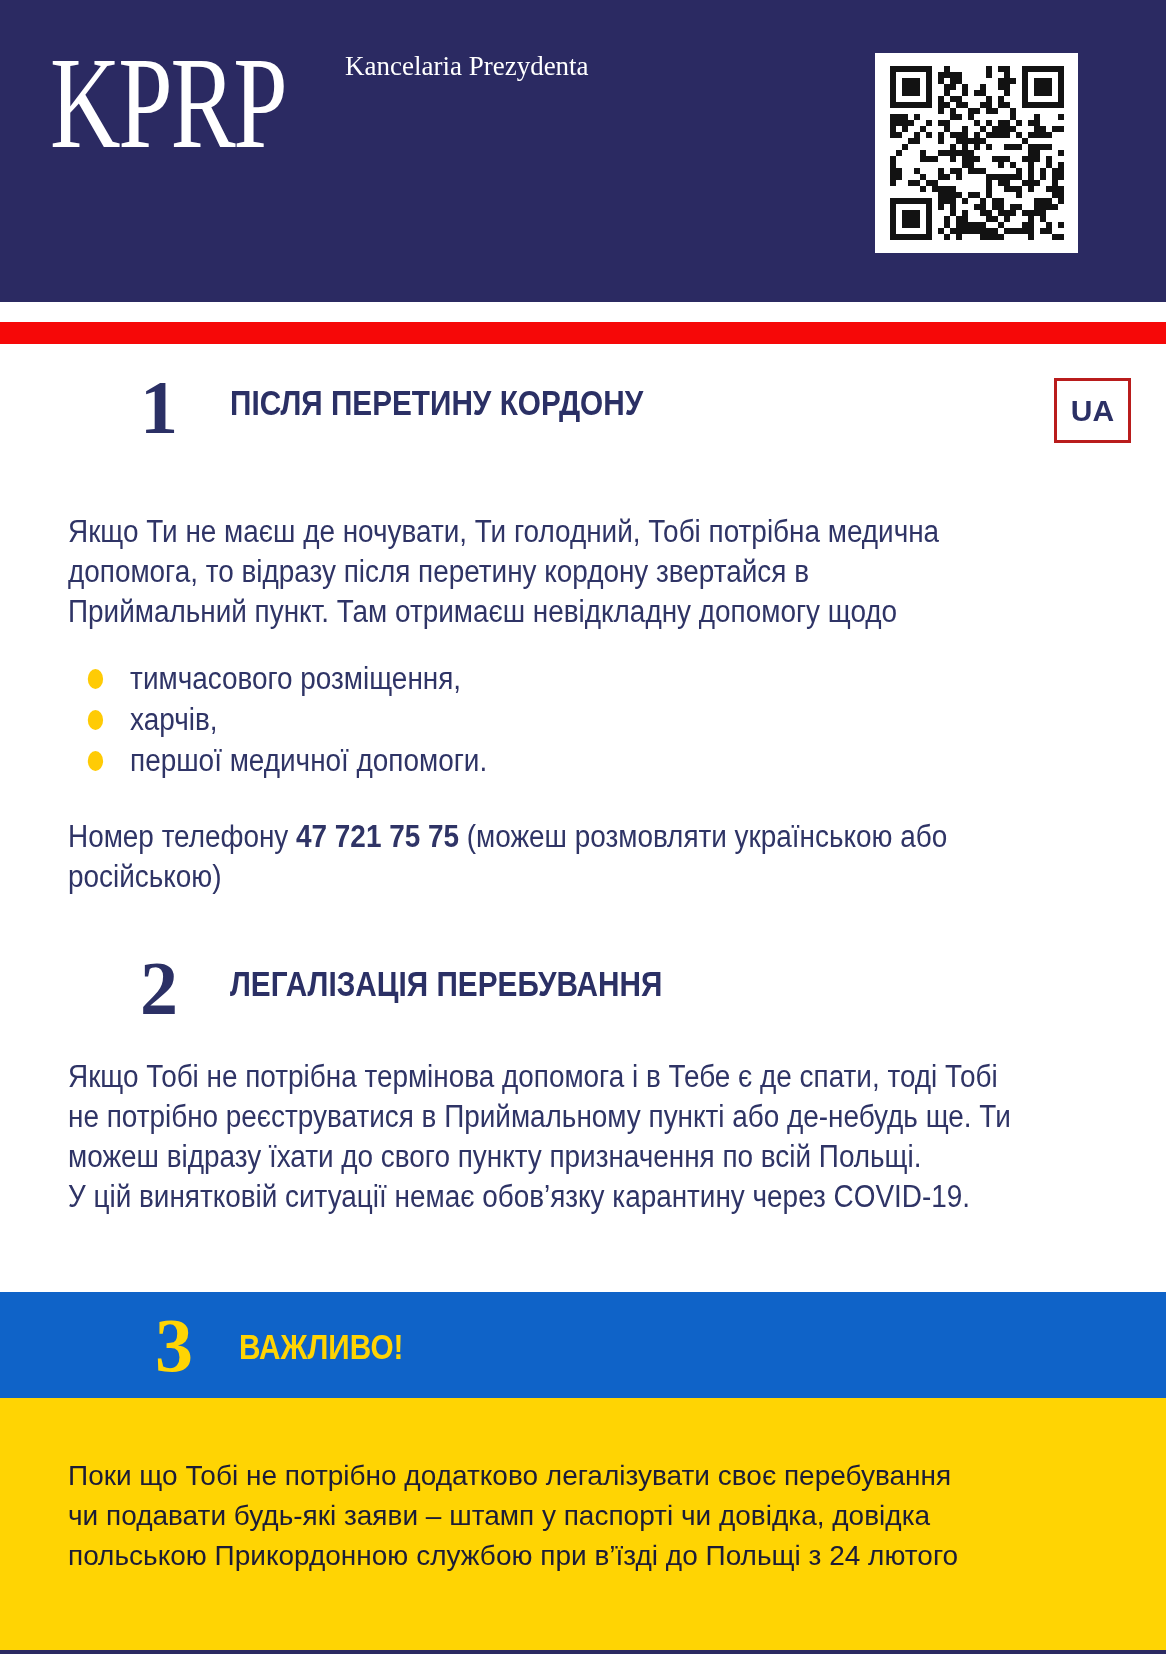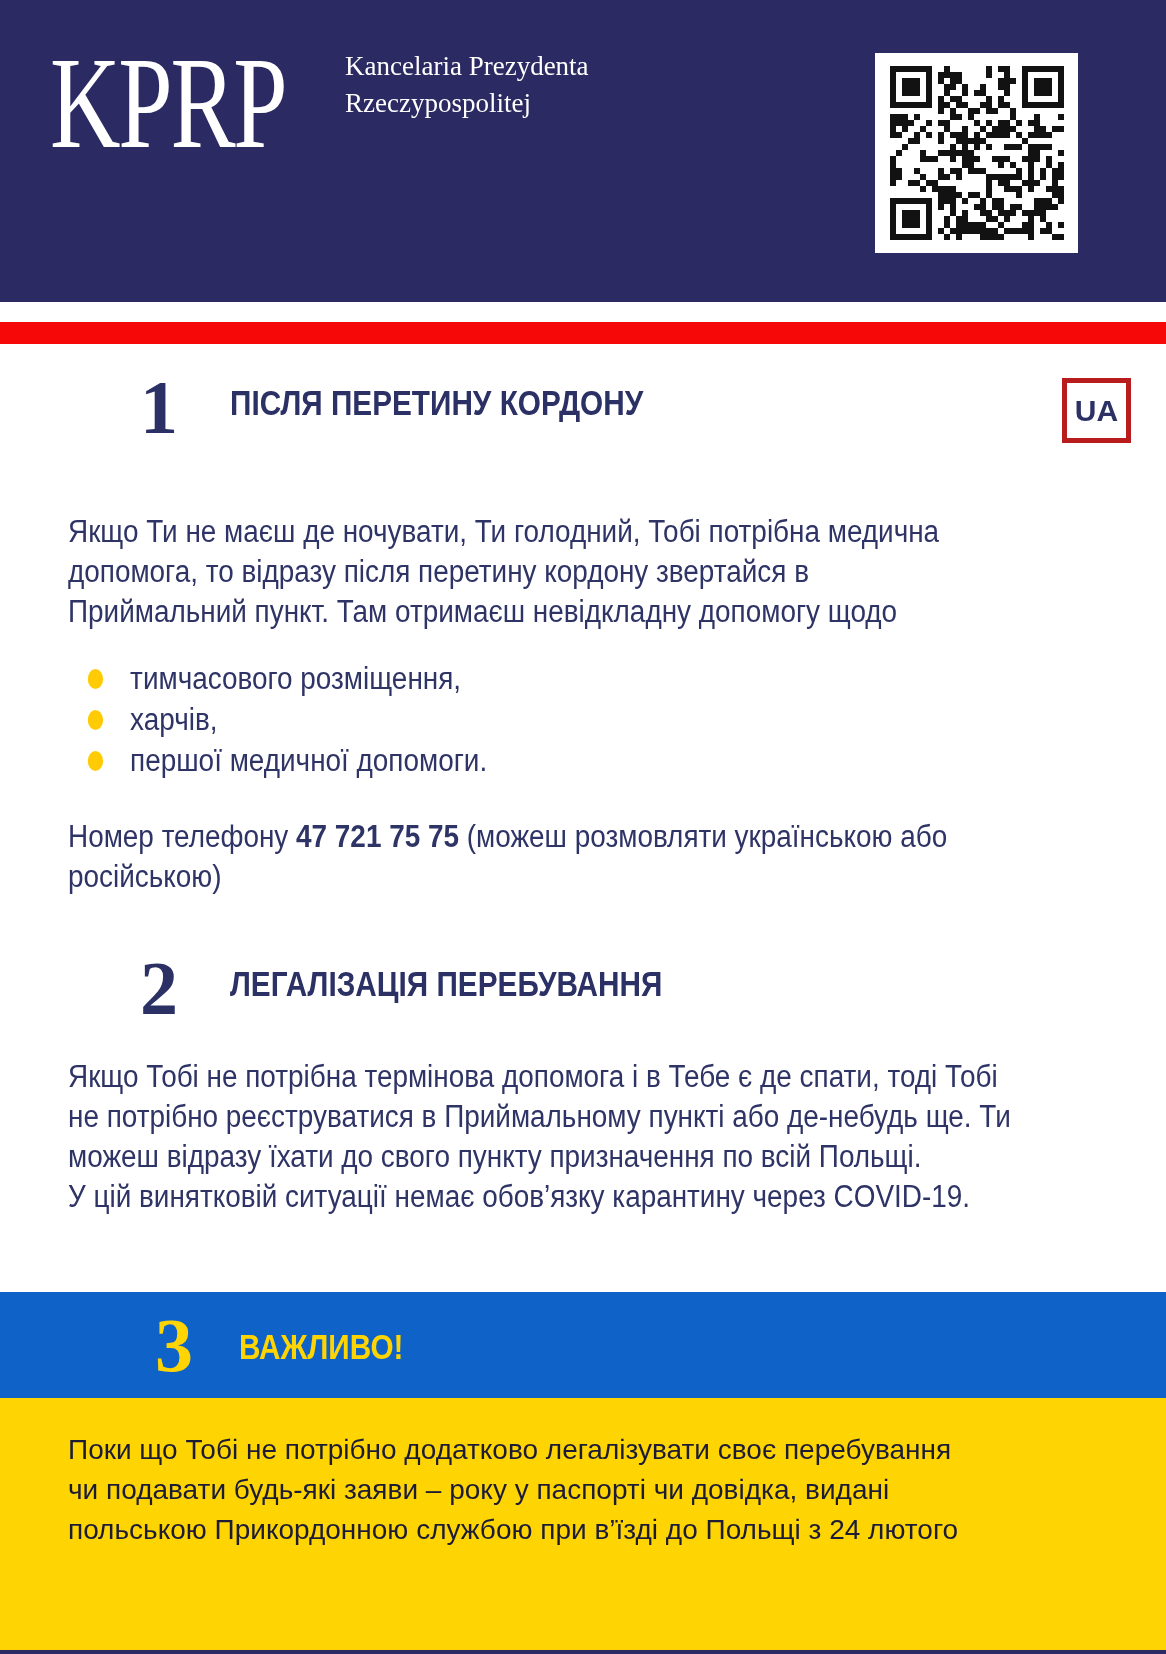--- a/index.html
+++ b/index.html
@@ -94,23 +94,23 @@
     position: relative;
     top: -4px;
   }
   .sec-row-1 { margin-top: 30px; }
   .sec-row-2 { margin-top: 58px; }
 
   .ua-badge {
     position: absolute;
     top: 34px;
     right: 35px;
-    width: 69px;
+    width: 77px;
     height: 65px;
-    border: 5px solid #b91c1c;
+    border: 3px solid #b91c1c;
     background: #ffffff;
     display: flex;
     align-items: center;
     justify-content: center;
     font-size: 30px;
     font-weight: bold;
     color: #2b3065;
   }
 
   .para {
@@ -157,39 +157,38 @@
     align-items: center;
     padding-left: 155px;
   }
   .blue-band .sec-num { color: #ffd403; line-height: 80px; }
   .blue-band .sec-title { color: #ffd403; margin-left: 46px; top: 2px; }
 
   
   .yellow-band {
     height: 252px;
     background: #ffd403;
-    padding: 32px 60px 0 68px;
+    padding: 58px 60px 0 68px;
     color: #1c1c36;
     font-size: 28px;
     line-height: 40px;
   }
   .yellow-band .line { white-space: nowrap; }
 
   .bottom-edge { height: 4px; background: #2b2a62; }
 </style>
 </head>
 <body>
 
 <div class="page">
 
   <header class="header">
     <div class="logo">KPRP</div>
     <div class="org-name">
       <div class="org-line">Kancelaria Prezydenta</div>
-      <div class="org-line">Rzeczypospolitej</div>
     </div>
     <div class="qr-box">
       <svg id="qr-svg" width="174" height="174" viewBox="0 0 174 174">
           <rect x="54" y="0" width="6" height="6" fill="#121212"></rect>
           <rect x="96" y="0" width="6" height="6" fill="#121212"></rect>
           <rect x="108" y="0" width="6" height="6" fill="#121212"></rect>
           <rect x="114" y="0" width="6" height="6" fill="#121212"></rect>
           <rect x="48" y="6" width="6" height="6" fill="#121212"></rect>
           <rect x="54" y="6" width="6" height="6" fill="#121212"></rect>
           <rect x="60" y="6" width="6" height="6" fill="#121212"></rect>
@@ -558,19 +557,19 @@
 
   </main>
 
   <section class="blue-band">
     <span class="sec-num">3</span>
     <span class="sec-title">ВАЖЛИВО!</span>
   </section>
 
   <section class="yellow-band">
     <div class="line">Поки що Тобі не потрібно додатково легалізувати своє перебування</div>
-    <div class="line">чи подавати будь-які заяви – року у паспорті чи довідка, видані</div>
+    <div class="line">чи подавати будь-які заяви – штамп у паспорті чи довідка, довідка</div>
     <div class="line">польською Прикордонною службою при в’їзді до Польщі з 24 лютого</div>
   </section>
 
   <div class="bottom-edge"></div>
 
 </div>
 
 </body></html>

